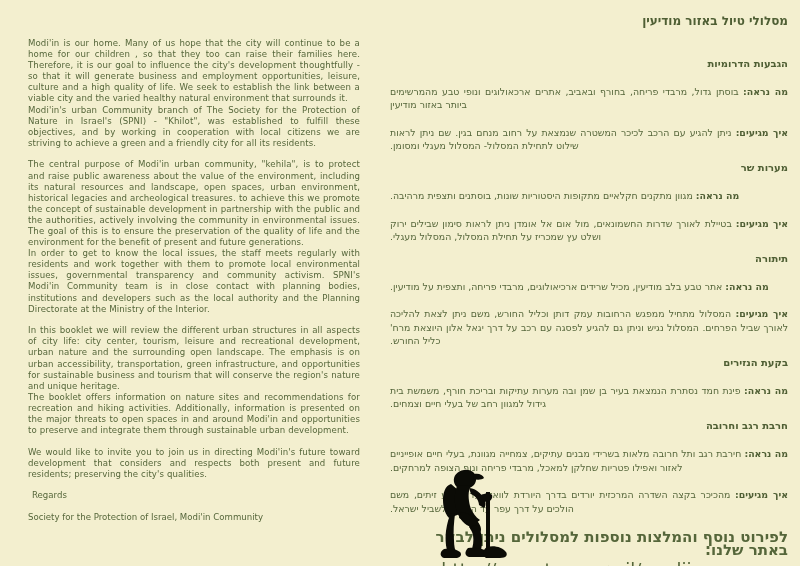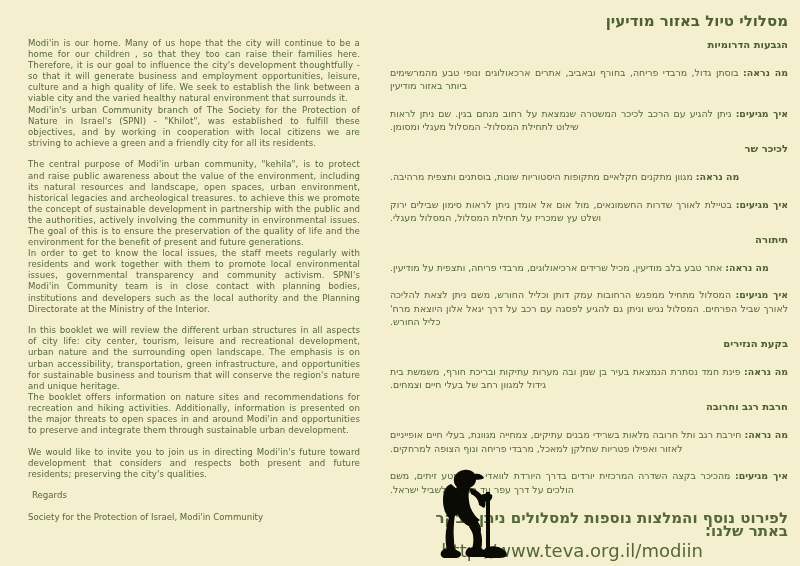--- a/index.html
+++ b/index.html
@@ -58,25 +58,25 @@
   
   .col-he {
     position: absolute;
     right: 12px;
     top: 14px;
     width: 398px;
     direction: rtl;
     text-align: right;
   }
   .he-title {
-    font-size: 15px;
+    font-size: 12px;
     font-weight: bold;
     color: #4f5f34;
     line-height: 15px;
-    margin-bottom: 9px;
+    margin-bottom: 28px;
     text-align: right;
     padding-left: 6px;
   }
   .he-section {
     margin-bottom: 8.5px;
   }
   .he-heading {
     font-size: 10px;
     font-weight: bold;
     color: #4f5f34;
@@ -154,21 +154,21 @@
 
     <div class="he-title">מסלולי טיול באזור מודיעין</div>
 
     <div class="he-section">
       <div class="he-heading">הגבעות הדרומיות</div>
       <div class="he-body"><span class="lbl">מה נראה:</span> <span>בוסתן גדול, מרבדי פריחה, בחורף ובאביב, אתרים ארכאולוגים ונופי טבע מהמרשימים ביותר באזור מודיעין</span></div>
       <div class="he-body"><span class="lbl">איך מגיעים:</span> <span>ניתן להגיע עם הרכב לכיכר המשטרה שנמצאת על רחוב מנחם בגין. שם ניתן לראות שילוט לתחילת המסלול- המסלול מעגלי ומסומן.</span></div>
     </div>
 
     <div class="he-section">
-      <div class="he-heading">לכיכר שר</div>
+      <div class="he-heading">מערות שר</div>
       <div class="he-body"><span class="lbl">מה נראה:</span> <span>מגוון מתקנים חקלאיים מתקופות היסטוריות שונות, בוסתנים ותצפית מרהיבה.</span></div>
       <div class="he-body"><span class="lbl">איך מגיעים:</span> <span>בטיילת לאורך שדרות החשמונאים, מול אום אל אומדן ניתן לראות סימון שבילים ירוק ושלט עץ שמכריז על תחילת המסלול, המסלול מעגלי.</span></div>
     </div>
 
     <div class="he-section">
       <div class="he-heading">תיתורה</div>
       <div class="he-body"><span class="lbl">מה נראה:</span> <span>אתר טבע בלב מודיעין, מכיל שרידים ארכיאולוגים, מרבדי פריחה, ותצפית על מודיעין.</span></div>
       <div class="he-body"><span class="lbl">איך מגיעים:</span> <span>המסלול מתחיל ממפגש הרחובות עמק דותן וכליל החורש, משם ניתן לצאת להליכה לאורך שביל הפרחים. המסלול נגיש וניתן גם להגיע לפסגה עם רכב על דרך יגאל אלון היוצאת מרח' כליל החורש.</span></div>
     </div>
 

